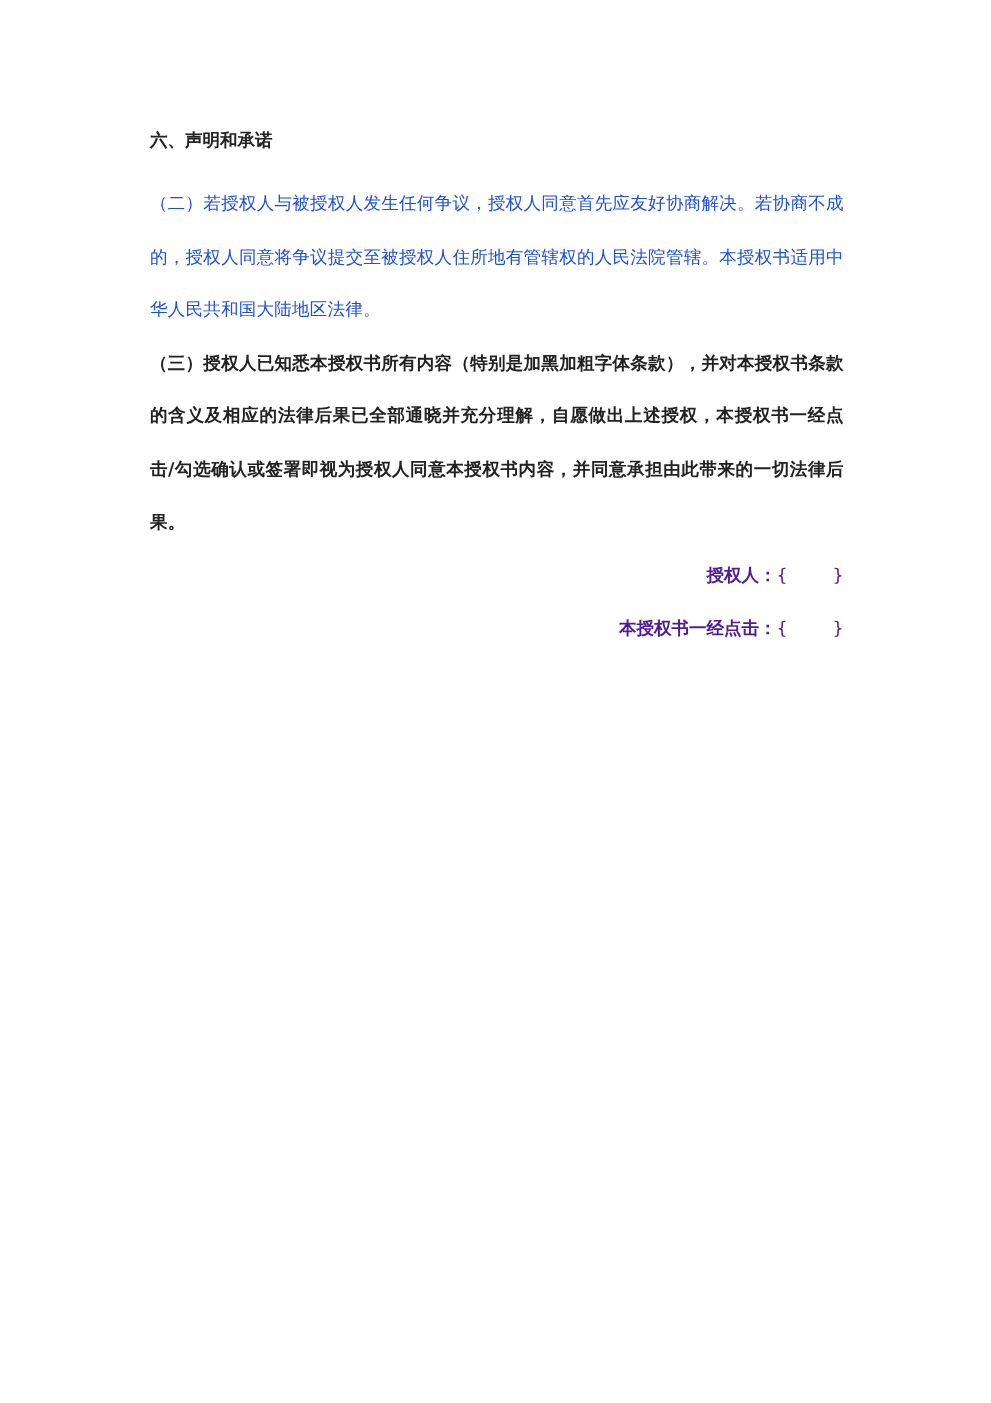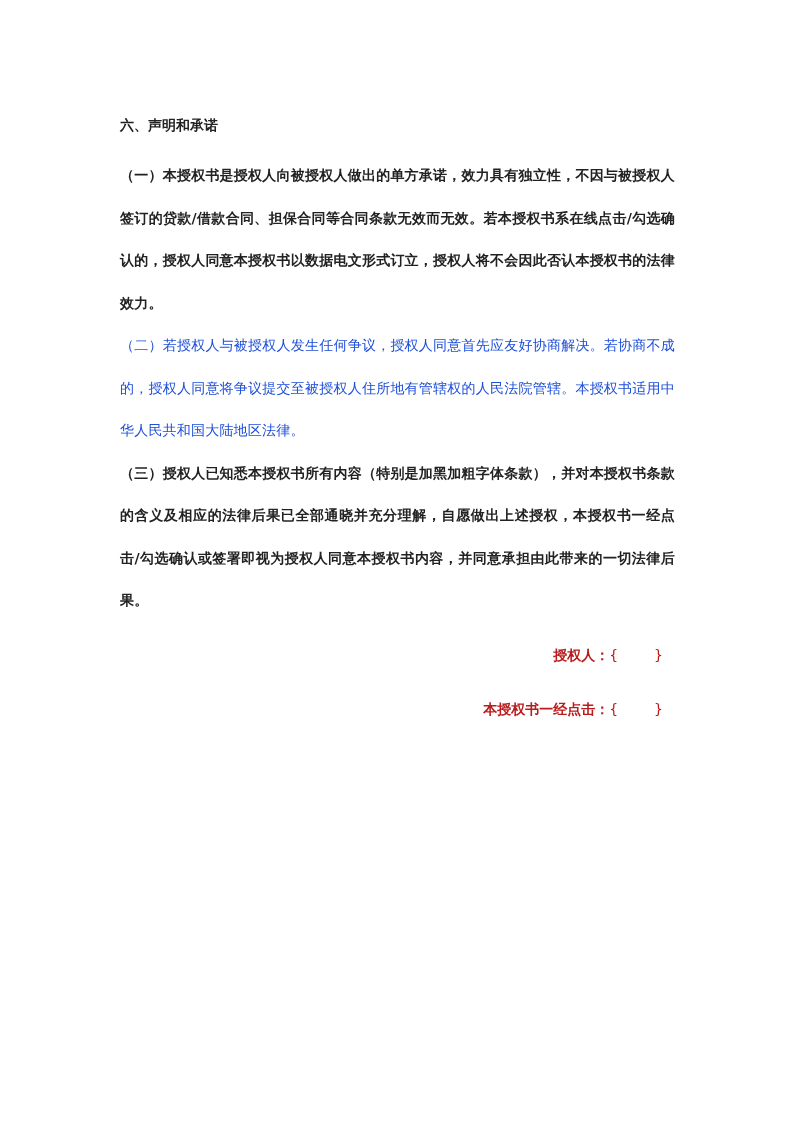--- a/index.html
+++ b/index.html
@@ -11,21 +11,21 @@
       width: 793px;
       height: 1122px;
       position: relative;
       overflow: hidden;
       font-family: "DejaVu Sans", "Liberation Sans", sans-serif;
       color: #222222;
     }
     .page {
       position: absolute;
       left: 120px;
-      top: 112px;
+      top: 100px;
       width: 555px;
     }
     .section-title {
       font-size: 14px;
       font-weight: bold;
       line-height: 26px;
       margin: 0 0 16px 0;
       color: #222222;
     }
     .para {
@@ -37,39 +37,38 @@
       color: #222222;
       letter-spacing: 0.2px;
     }
     .para.bold { font-weight: bold; }
     .para.normal { font-weight: normal; color: #1d4ed8; }
     .sign-line {
       font-size: 14px;
       line-height: 42.5px;
       text-align: right;
       font-weight: bold;
-      color: #b91c1c;
-      margin: 12px;
+      color: #4c1d95;
+      margin: 0;
     }
     .brace {
       font-weight: normal;
       display: inline-block;
     }
     .brace-gap {
       display: inline-block;
       width: 36px;
     }
   </style>
 </head>
 <body>
 
 <div class="page">
   <div class="section-title">六、声明和承诺</div>
 
-  <p class="para bold">（一）本授权书是授权人向被授权人做出的单方承诺，效力具有独立性，不因与被授权人签订的贷款/借款合同、担保合同等合同条款无效而无效。若本授权书系在线点击/勾选确认的，授权人同意本授权书以数据电文形式订立，授权人将不会因此否认本授权书的法律效力。</p>
   <p class="para normal">（二）若授权人与被授权人发生任何争议，授权人同意首先应友好协商解决。若协商不成的，授权人同意将争议提交至被授权人住所地有管辖权的人民法院管辖。本授权书适用中华人民共和国大陆地区法律。</p>
   <p class="para bold">（三）授权人已知悉本授权书所有内容（特别是加黑加粗字体条款），并对本授权书条款的含义及相应的法律后果已全部通晓并充分理解，自愿做出上述授权，本授权书一经点击/勾选确认或签署即视为授权人同意本授权书内容，并同意承担由此带来的一切法律后果。</p>
 
   <div class="sign-line">
     <span>授权人：</span><span class="brace">{</span><span class="brace-gap"></span><span class="brace">}</span>
   </div>
 
   <div class="sign-line">
     <span>本授权书一经点击：</span><span class="brace">{</span><span class="brace-gap"></span><span class="brace">}</span>
   </div>

